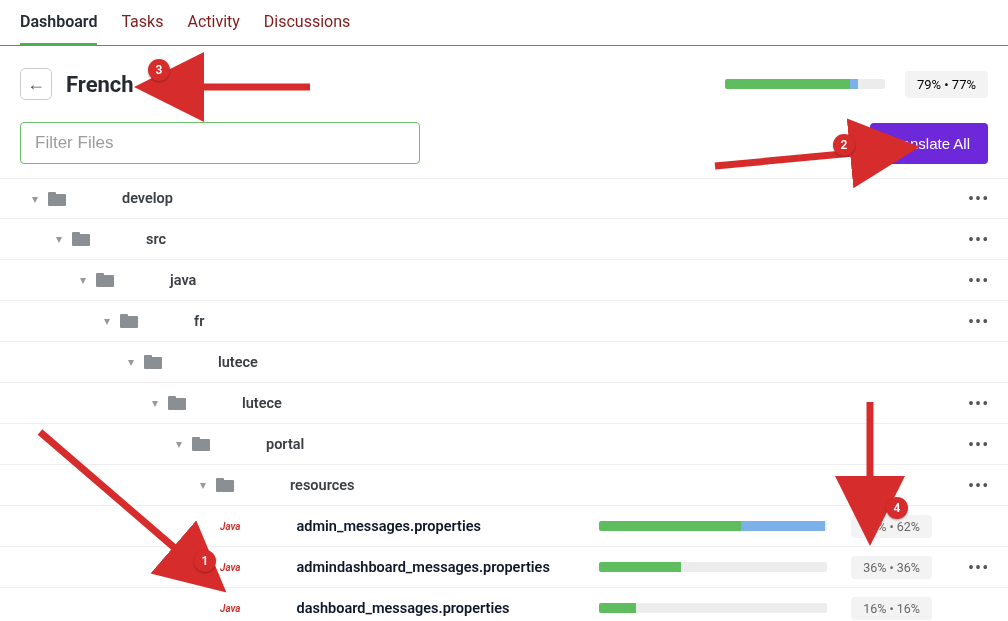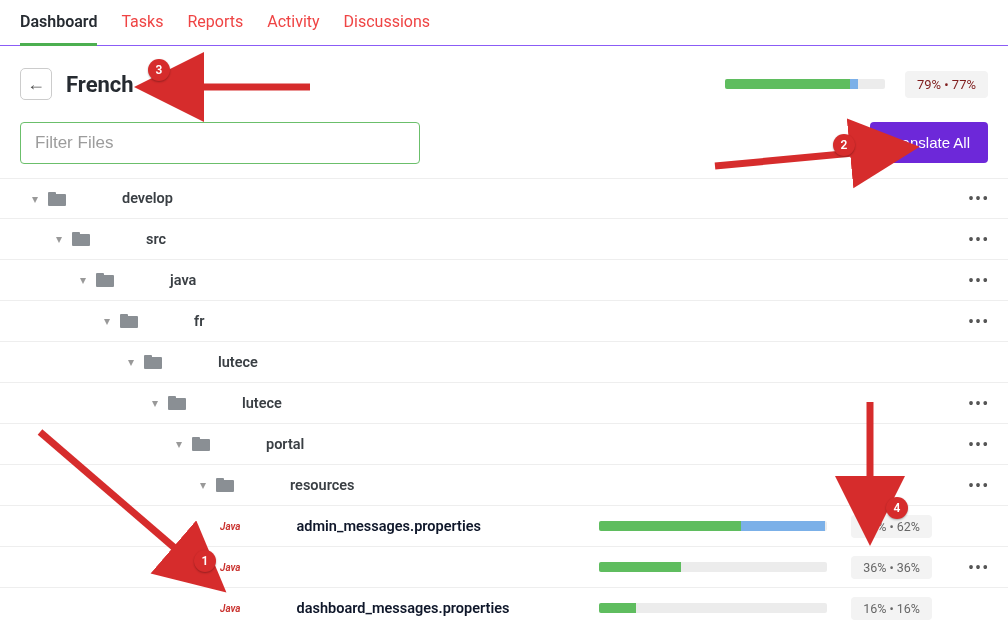--- a/index.html
+++ b/index.html
@@ -1,36 +1,36 @@
 <!DOCTYPE html>
 <html><head>
 <meta charset="utf-8">
 <style>
 * { margin: 0; padding: 0; box-sizing: border-box; }
 body { font-family: -apple-system, BlinkMacSystemFont, "Segoe UI", Roboto, Helvetica, Arial, sans-serif; font-size: 14px; color: #333; background: #fff; width: 1008px; }
 
 
 .tabs { display: flex; gap: 24px; padding: 0 20px; border-bottom: 1px solid #8b5cf6; position: relative; }
-.tab { padding: 12px 0 14px; color: #ef4444; font-size: 16px; cursor: pointer; }
+.tab { padding: 12px 0 14px; color: #7f1d1d; font-size: 16px; cursor: pointer; }
 .tab.active { color: #262b31; font-weight: 600; position: relative; }
 .tab.active::after { content: ""; position: absolute; left: 0; right: 0; bottom: -1px; height: 3px; background: #4caf50; }
 
 
 .headerbar { display: flex; align-items: center; padding: 22px 20px; }
 .back-btn { width: 32px; height: 32px; border: 1px solid #ccc; border-radius: 5px; background: #fff; display: flex; align-items: center; justify-content: center; font-size: 18px; color: #555; cursor: pointer; margin-right: 14px; }
 .lang-name { font-size: 22px; font-weight: 700; color: #262b31; }
 .lang-caret { margin-left: 10px; color: #999; cursor: pointer; font-size: 12px; }
 .header-spacer { flex: 1; }
 .header-bar-wrap { width: 160px; height: 10px; background: #ececec; border-radius: 2px; overflow: hidden; display: flex; margin-right: 20px; }
 .bar-green { background: #5fbd5f; }
 .bar-blue { background: #7bb0e8; }
-.header-pct { background: #f3f3f3; border-radius: 4px; padding: 6px 12px; font-size: 13px; color: #7f1d1d; }
+.header-pct { background: #f3f3f3; border-radius: 4px; padding: 6px 12px; font-size: 13px; color: #000000; }
 
 
-.filterbar { display: flex; align-items: flex-start; padding: 0 20px 14px; gap: 14px; }
+.filterbar { display: flex; align-items: flex-end; padding: 0 20px 14px; gap: 14px; }
 .filter-input { flex: 0 0 400px; border: 1px solid #6bbf6b; border-radius: 4px; padding: 10px 14px; font-size: 17px; color: #888; outline: none; }
 .filter-input::placeholder { color: #9c9c9c; }
 .filter-spacer { flex: 1; }
 .translate-btn { background: #6d28d9; color: #fff; font-weight: 400; font-size: 15px; padding: 12px 18px; border: none; border-radius: 4px; cursor: pointer; }
 
 
 .tree { }
 .row { display: flex; align-items: center; height: 41px; border-bottom: 1px solid #eee; padding-right: 20px; }
 .row:first-child { border-top: 1px solid #eee; }
 .toggle { color: #999; font-size: 12px; width: 14px; text-align: center; cursor: pointer; margin-right: 6px; }
@@ -49,21 +49,20 @@
 
 .overlay { position: absolute; left: 0; top: 0; width: 1008px; height: 621px; pointer-events: none; }
 .callout { position: absolute; width: 22px; height: 22px; border-radius: 50%; background: #d62c2c; color: #fff; font-size: 12px; font-weight: 600; display: flex; align-items: center; justify-content: center; box-shadow: 0 1px 2px rgba(0,0,0,.3); }
 </style>
 </head>
 <body>
 
 <div class="tabs" id="tabs">
     <div class="tab active">Dashboard</div>
     <div class="tab">Tasks</div>
-    <div class="tab">Reports</div>
     <div class="tab">Activity</div>
     <div class="tab">Discussions</div>
   </div>
 
 <div class="headerbar">
   <button class="back-btn">
     <span>←</span>
   </button>
   <span class="lang-name">French</span>
   <span class="lang-caret">▾</span>
@@ -144,20 +143,21 @@
       <div class="row-spacer"></div>
       <div class="row-bar">
         <div class="bar-green" style="width: 62%;"></div>
         <div class="bar-blue" style="width: 37%;"></div>
       </div>
       <div class="row-pct">99% • 62%</div>
       <span class="row-dots empty">•••</span>
     </div>
     <div class="row file" style="padding-left: 220px;">
       <span class="java-icon">Java</span>
+      <span class="name">admindashboard_messages.properties</span>
       <div class="row-spacer"></div>
       <div class="row-bar">
         <div class="bar-green" style="width: 36%;"></div>
         <div class="bar-blue" style="width: 0%;"></div>
       </div>
       <div class="row-pct">36% • 36%</div>
       <span class="row-dots">•••</span>
     </div>
     <div class="row file" style="padding-left: 220px;">
       <span class="java-icon">Java</span>

